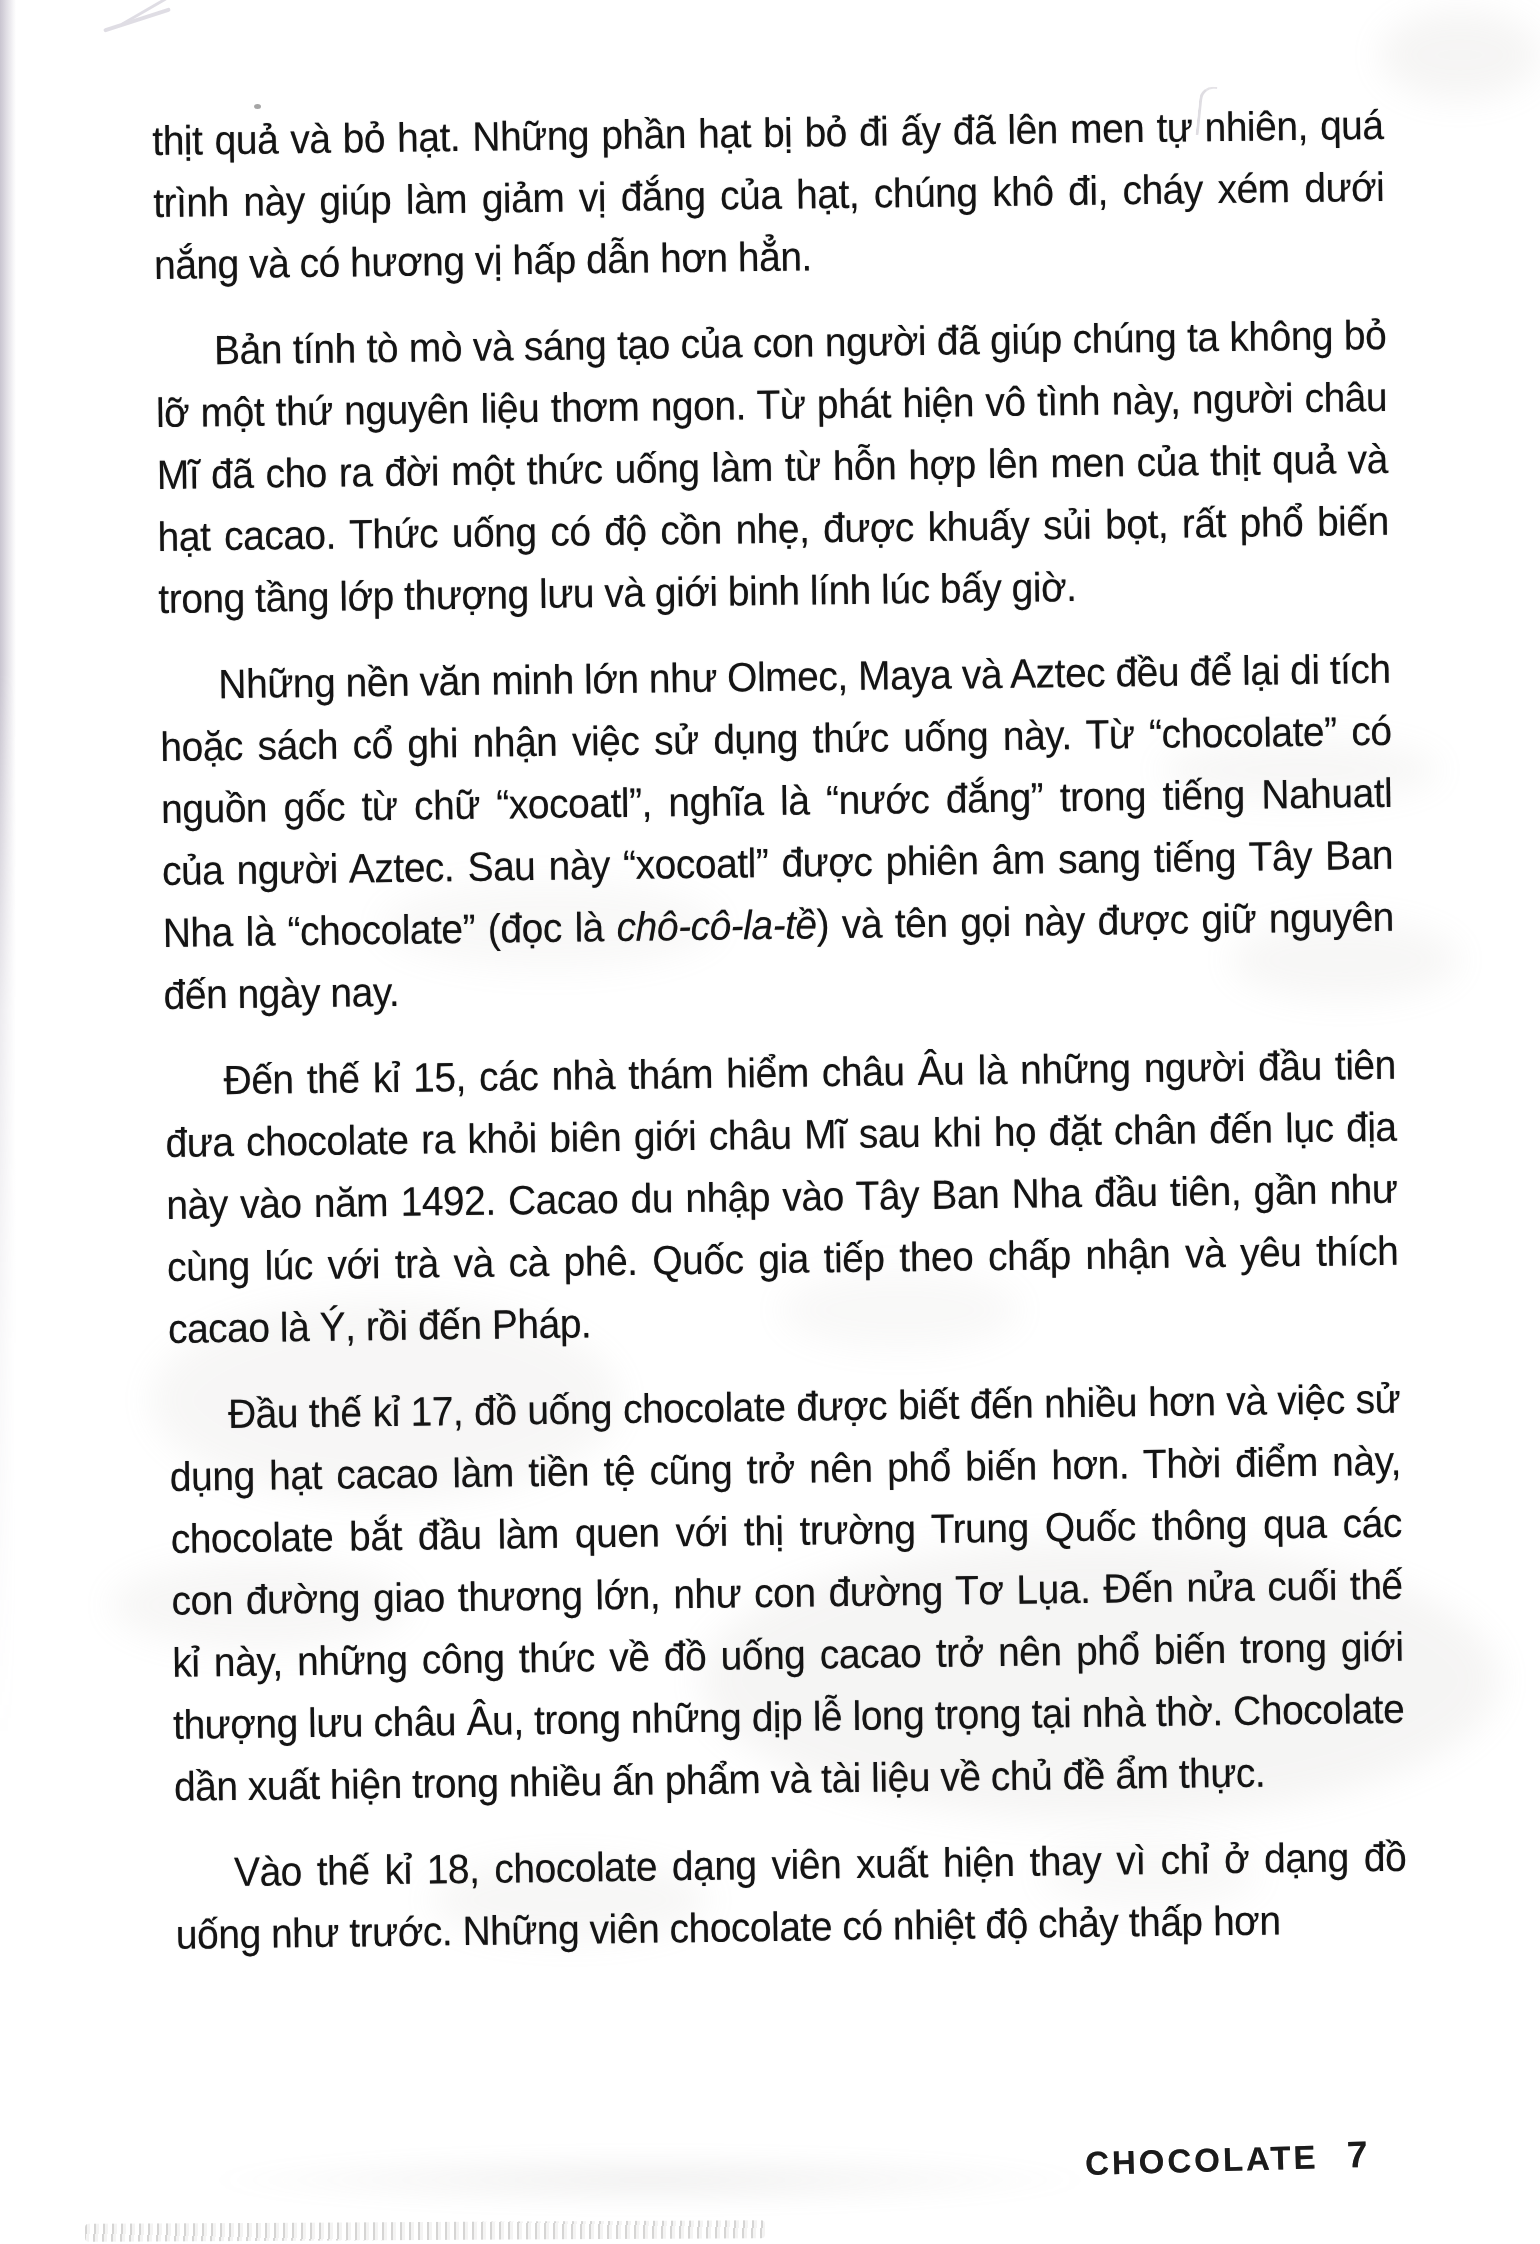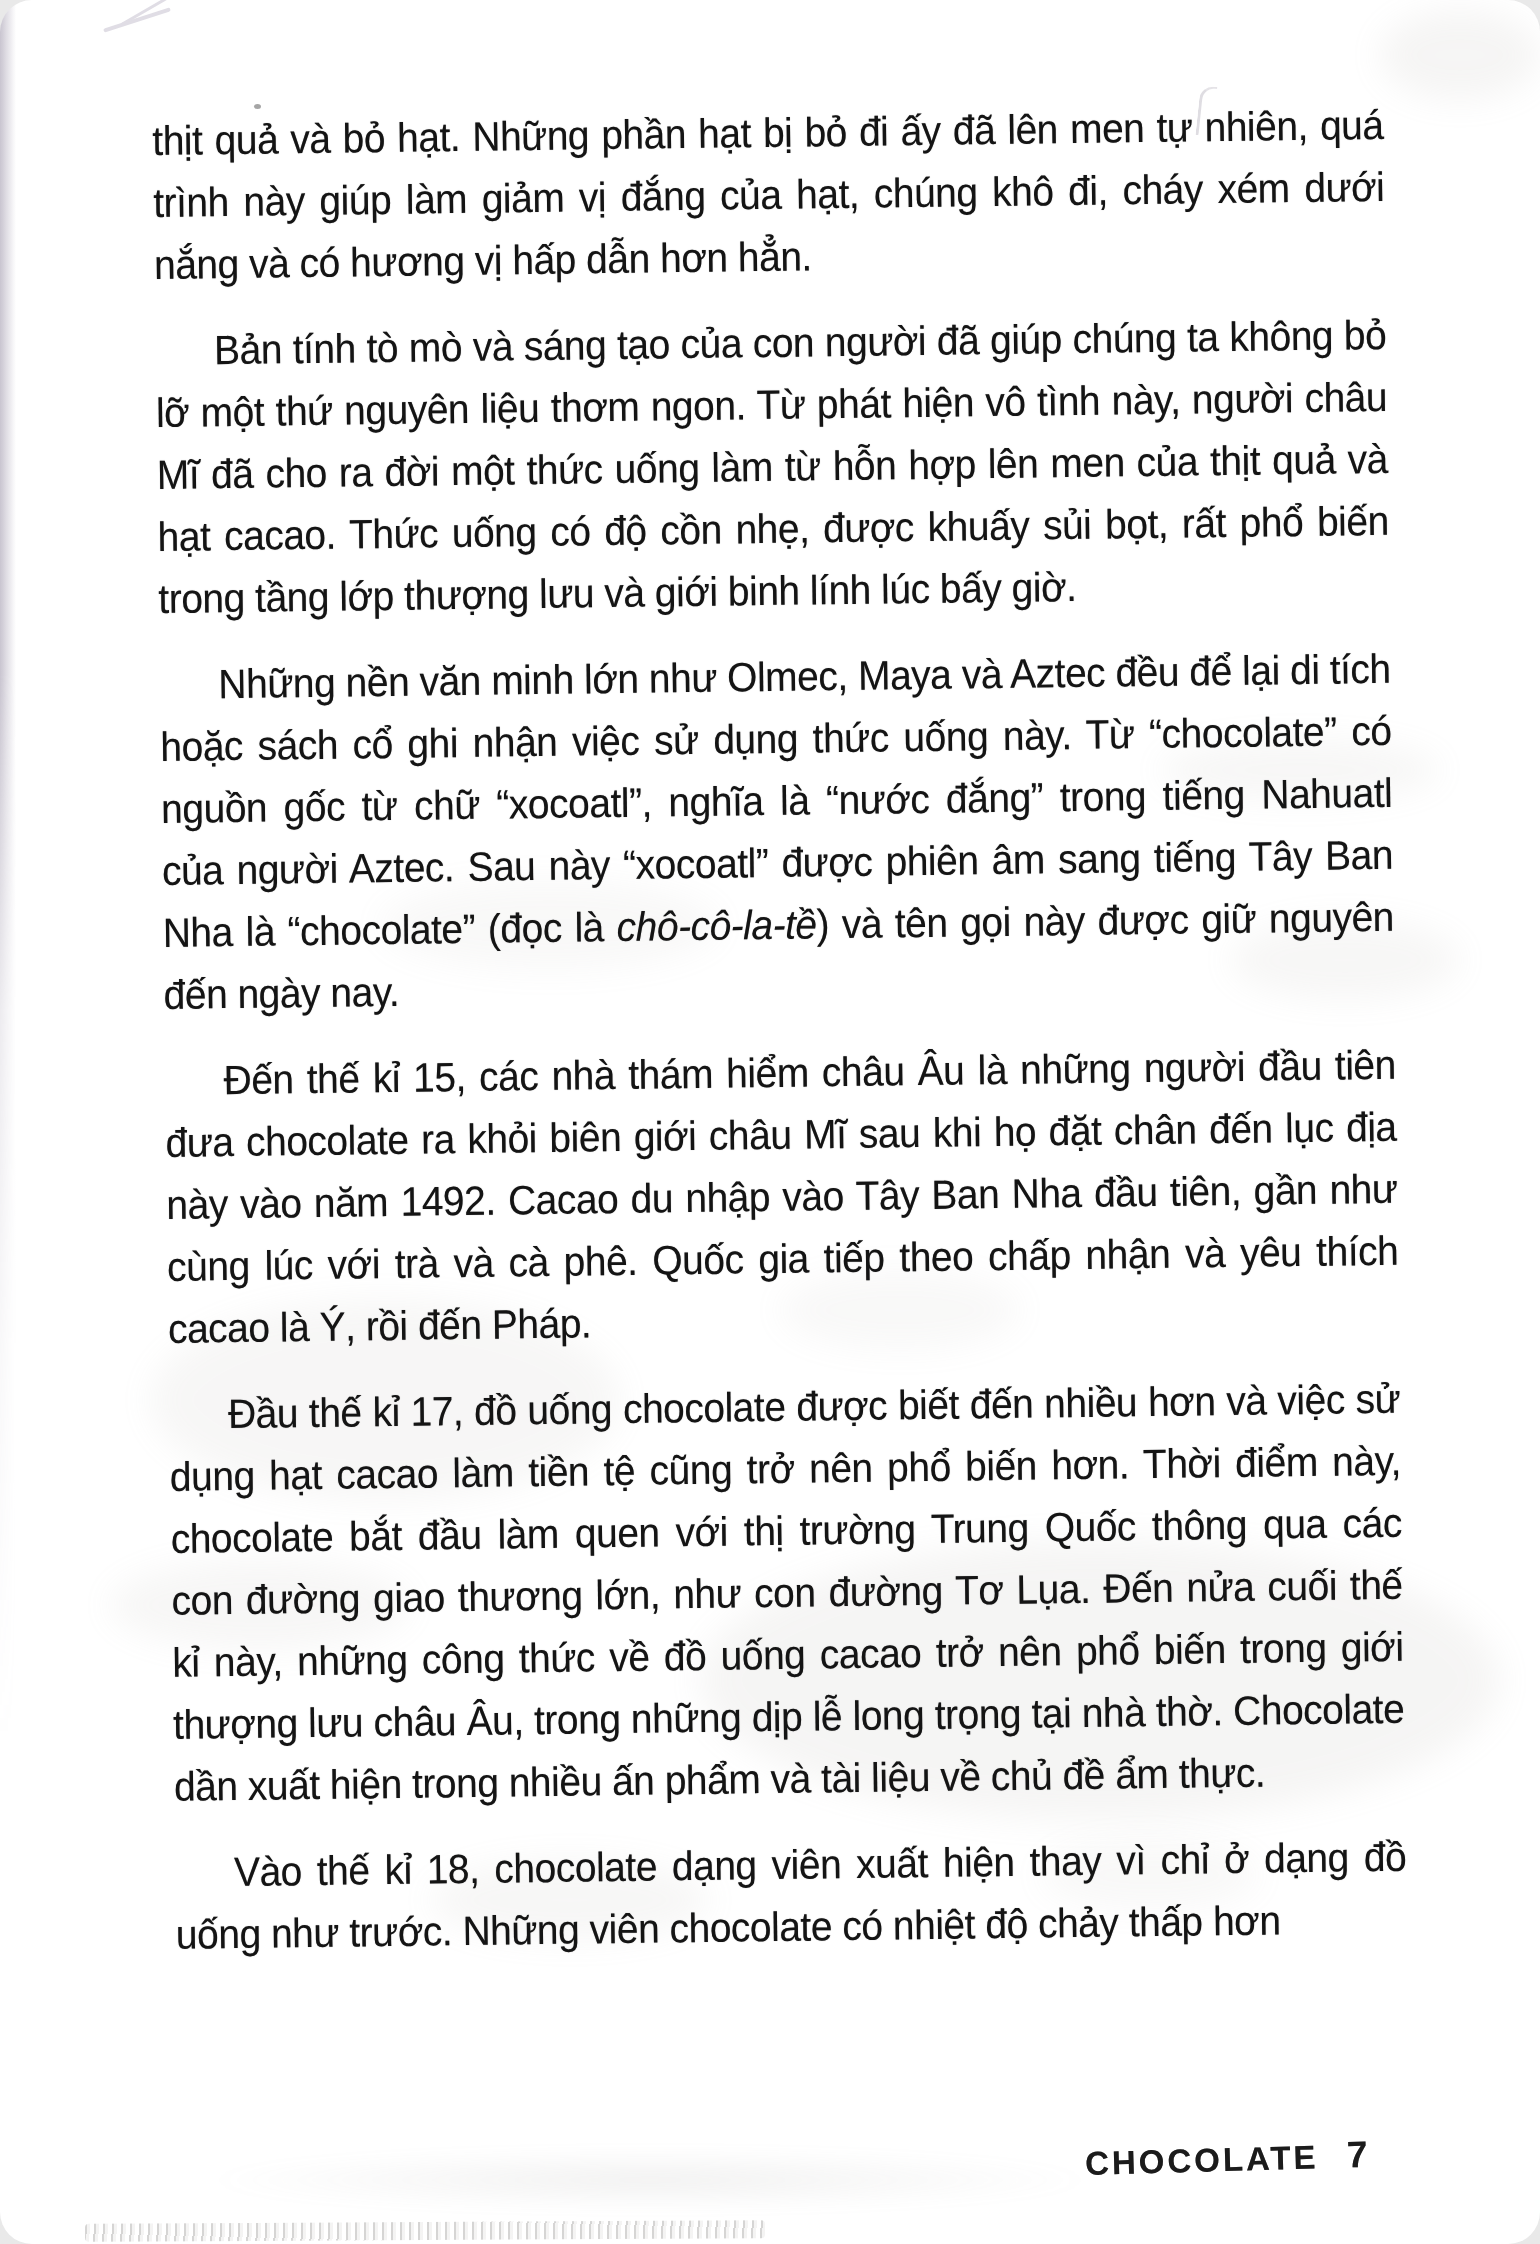--- a/index.html
+++ b/index.html
@@ -4,21 +4,20 @@
 <style>
   html, body { margin: 0; padding: 0; background: #e9e9e9; }
   .page {
     position: relative;
     width: 1540px;
     height: 2244px;
     margin: 0 auto;
     background: #ffffff;
     overflow: hidden;
     font-family: "Liberation Sans", "DejaVu Sans", sans-serif;
-    border-radius: 32px;
   }
 
   
   .gutter-shadow {
     position: absolute;
     left: 0; top: 0;
     width: 16px; height: 100%;
     background: linear-gradient(to right, rgba(125,115,142,.42), rgba(150,142,165,.22) 55%, rgba(170,165,185,0) 100%);
     -webkit-mask-image: linear-gradient(to bottom, #000 0%, #000 30%, rgba(0,0,0,.35) 45%, rgba(0,0,0,.12) 60%, transparent 78%);
             mask-image: linear-gradient(to bottom, #000 0%, #000 30%, rgba(0,0,0,.35) 45%, rgba(0,0,0,.12) 60%, transparent 78%);

